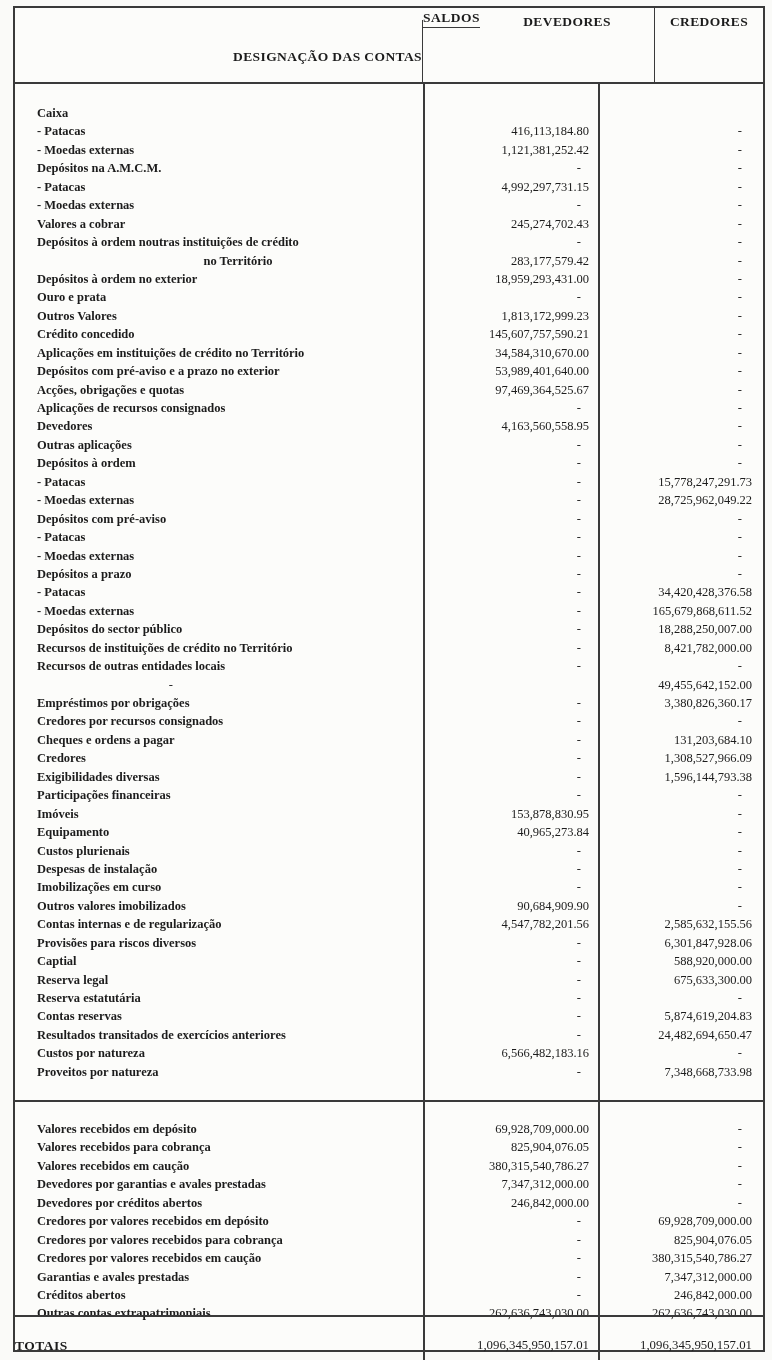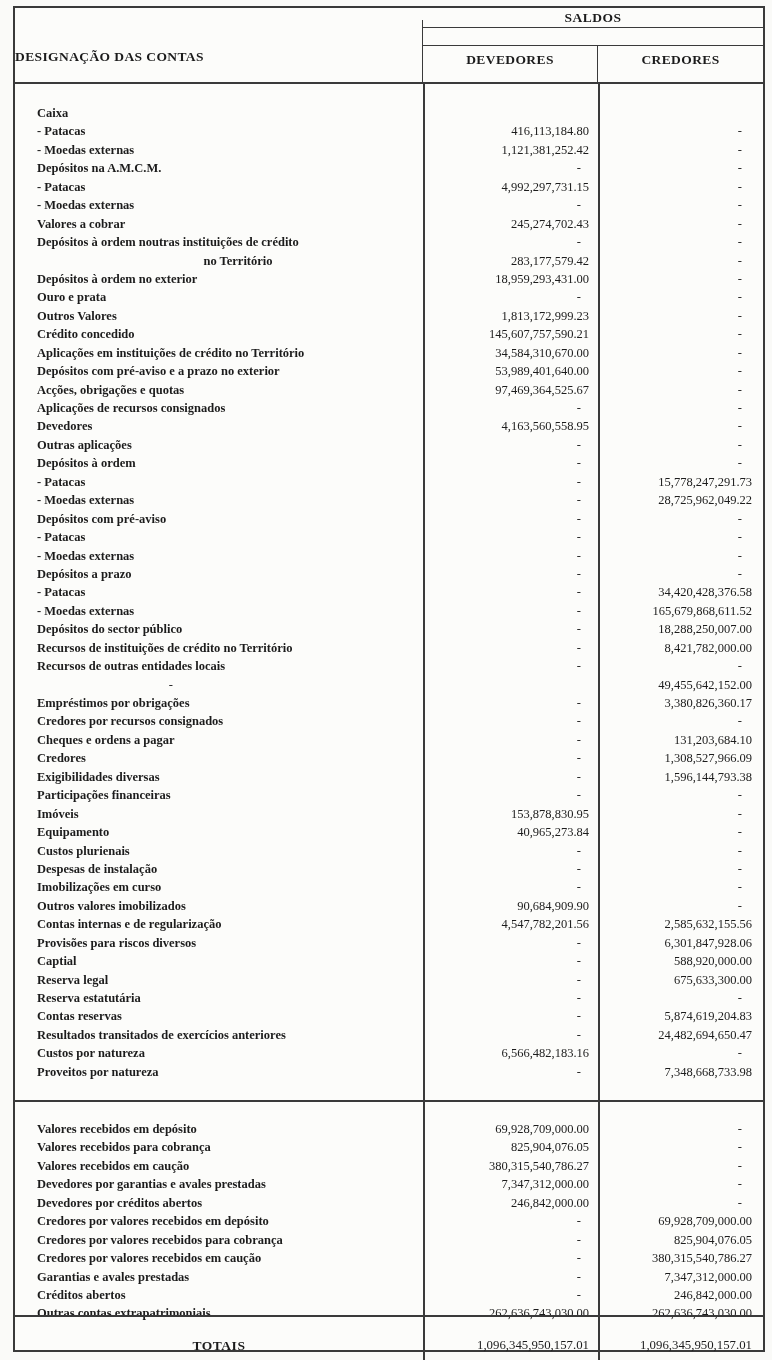--- a/index.html
+++ b/index.html
@@ -27,28 +27,28 @@
   .header {
     display: flex;
     height: 76px;
     border-bottom: 2px solid #3a3a3a;
   }
   .h-left {
     width: 408px;
     border-right: 1.5px solid #3a3a3a;
     display: flex;
     align-items: center;
-    justify-content: flex-start;
+    justify-content: flex-end;
     padding-top: 12px;
     font-weight: 700;
     font-size: 13.5px;
     letter-spacing: 0.4px;
     margin-top: 12px;
   }
-  .h-right { flex: 1; display: flex; flex-direction: column; }
+  .h-right { flex: 1; display: flex; }
   .h-saldos {
     height: 20px;
     border-bottom: 1.5px solid #3a3a3a;
     text-align: center;
     font-weight: 700;
     font-size: 13.5px;
     line-height: 19px;
     letter-spacing: 0.5px;
   }
   .h-blank { height: 18px; border-bottom: 1.5px solid #3a3a3a; }
@@ -100,21 +100,20 @@
   .totals {
     position: relative;
     height: 59px;
     border-top: 2px solid #3a3a3a;
     display: flex;
     align-items: center;
     font-size: 12.8px;
   }
   .t-label {
     width: 408px;
-    text-align: center;
     font-weight: 700;
     font-size: 13.5px;
     letter-spacing: 0.5px;
   }
   .t-dev { width: 175px; text-align: right; padding-right: 9px; }
   .t-cred { flex: 1; text-align: right; padding-right: 11px; }
 </style>
 </head>
 <body>
 

